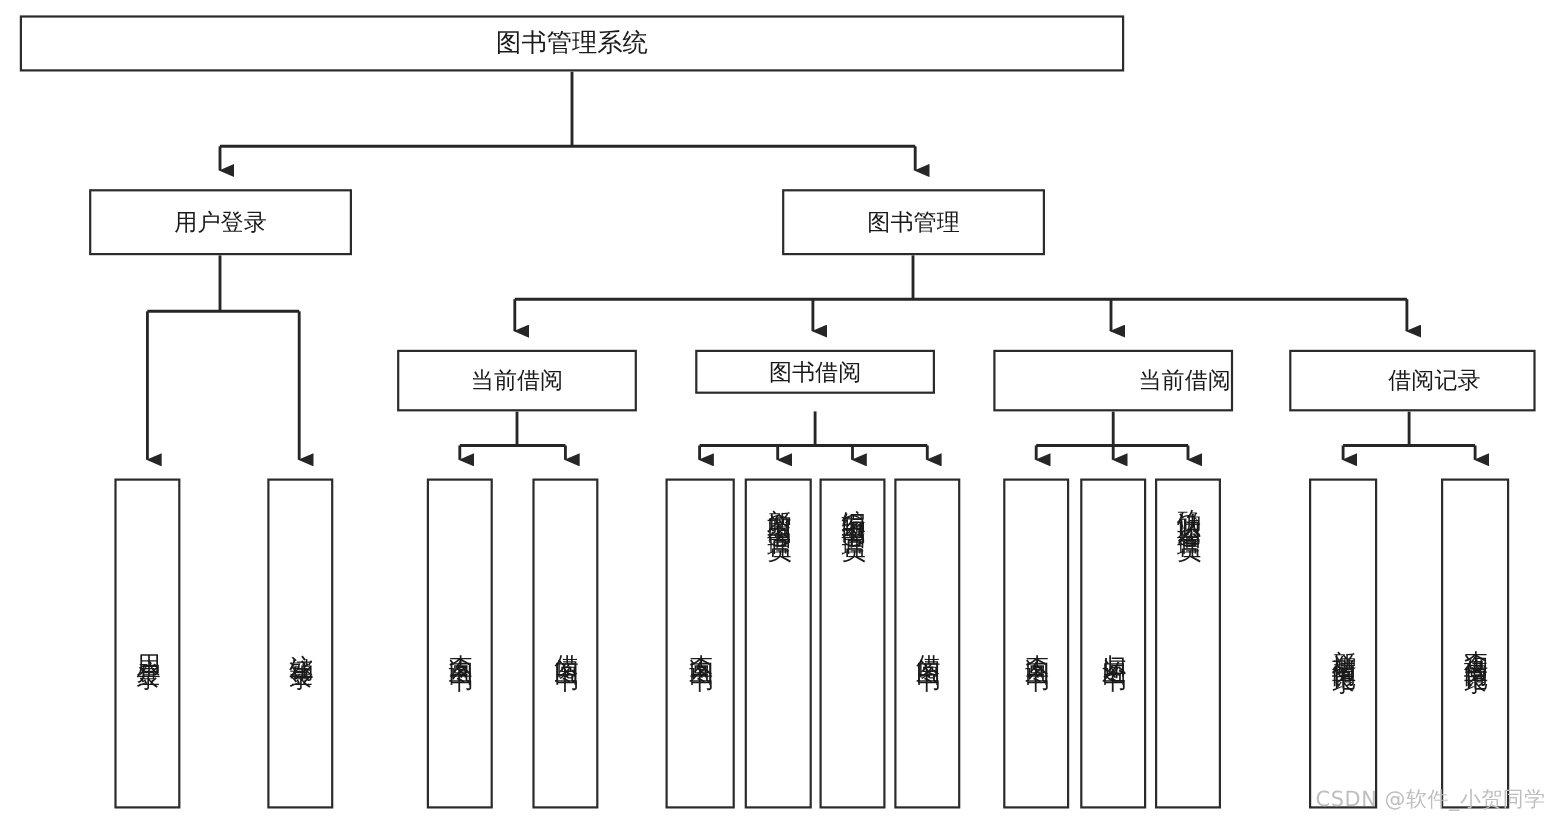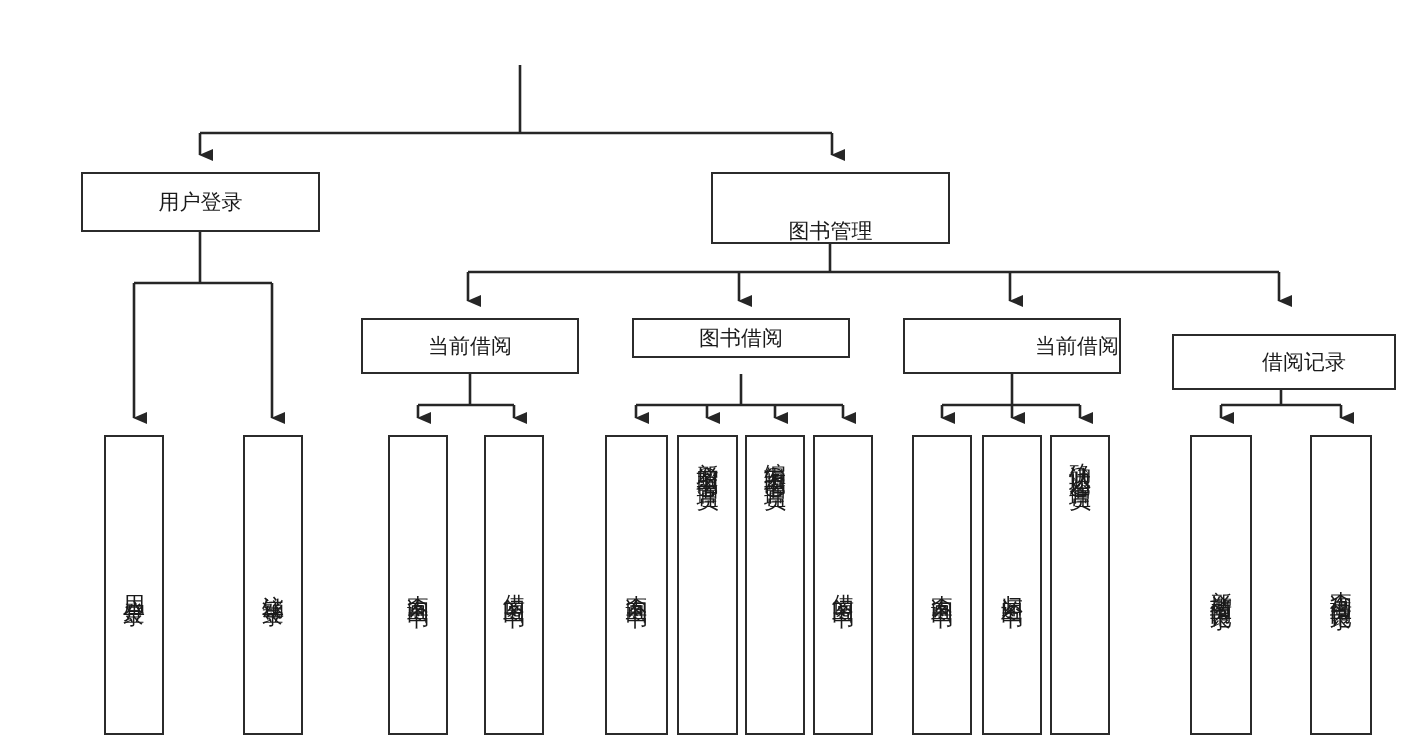--- a/index.html
+++ b/index.html
@@ -118,38 +118,41 @@
       <path d="M 1012 405 L 1012 418" marker-end="url(#arrow)"></path>
       <path d="M 1080 405 L 1080 418" marker-end="url(#arrow)"></path>
 
       <path d="M 1281 374 L 1281 405"></path>
       <path d="M 1221 405 L 1341 405"></path>
       <path d="M 1221 405 L 1221 418" marker-end="url(#arrow)"></path>
       <path d="M 1341 405 L 1341 418" marker-end="url(#arrow)"></path>
     </g>
   </svg>
 
+  <div class="node lvl-root" id="node-root" style="left: 18px; top: 14px; width: 1004px; height: 51px;">
+    <span class="node-label">图书管理系统</span>
+  </div>
 
   <div class="node lvl-1" id="node-l1-0" style="left: 81px; top: 172px; width: 239px; height: 60px;">
     <span class="node-label">用户登录</span>
   </div>
-  <div class="node lvl-1" id="node-l1-1" style="left: 711px; top: 172px; width: 239px; height: 72px; align-items: flex-end;">
+  <div class="node lvl-1" id="node-l1-1" style="left: 711px; top: 172px; width: 239px; height: 60px;">
     <span class="node-label">图书管理</span>
   </div>
 
   <div class="node lvl-2" id="node-l2-0" style="left: 361px; top: 318px; width: 218px; height: 56px;">
     <span class="node-label">当前借阅</span>
   </div>
   <div class="node lvl-2" id="node-l2-1" style="left: 632px; top: 318px; width: 218px; height: 40px;">
     <span class="node-label">图书借阅</span>
   </div>
   <div class="node lvl-2" id="node-l2-2" style="left: 903px; top: 318px; width: 218px; height: 56px; justify-content: flex-end;">
     <span class="node-label">当前借阅</span>
   </div>
-  <div class="node lvl-2" id="node-l2-3" style="left: 1172px; top: 334px; width: 224px; height: 56px; padding-left: 40px;">
+  <div class="node lvl-2" id="node-l2-3" style="left: 1172px; top: 318px; width: 224px; height: 56px; padding-left: 40px;">
     <span class="node-label">借阅记录</span>
   </div>
 
   <div class="node leaf center-v" id="node-leaf-0" style="left: 104px; top: 435px; width: 60px; height: 300px;">
     <span class="node-label">用户登录</span>
   </div>
   <div class="node leaf center-v" id="node-leaf-1" style="left: 243px; top: 435px; width: 60px; height: 300px;">
     <span class="node-label">注销登录</span>
   </div>
   <div class="node leaf center-v" id="node-leaf-2" style="left: 388px; top: 435px; width: 60px; height: 300px;">
@@ -179,14 +182,15 @@
   <div class="node leaf" id="node-leaf-10" style="left: 1050px; top: 435px; width: 60px; height: 300px;">
     <span class="node-label">确认归还（管理员）</span>
   </div>
   <div class="node leaf center-v" id="node-leaf-11" style="left: 1190px; top: 435px; width: 62px; height: 300px;">
     <span class="node-label">新增借阅记录</span>
   </div>
   <div class="node leaf center-v" id="node-leaf-12" style="left: 1310px; top: 435px; width: 62px; height: 300px;">
     <span class="node-label">查询借阅记录</span>
   </div>
 
+  <div class="watermark" id="watermark-el" style="left: 1196px; top: 714px; color: rgb(191, 191, 191);">CSDN @软件_小贺同学</div>
 
 </div>
 
 </body></html>

